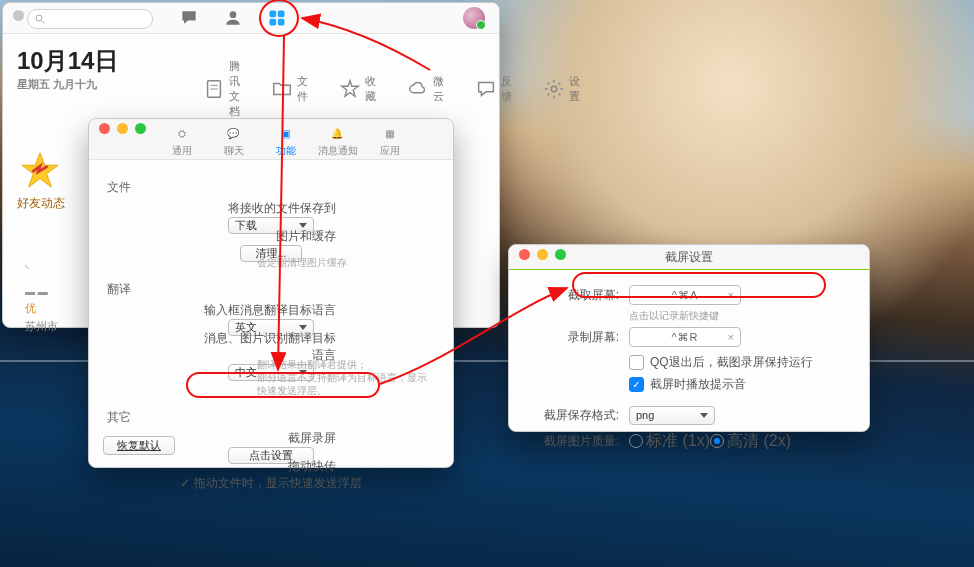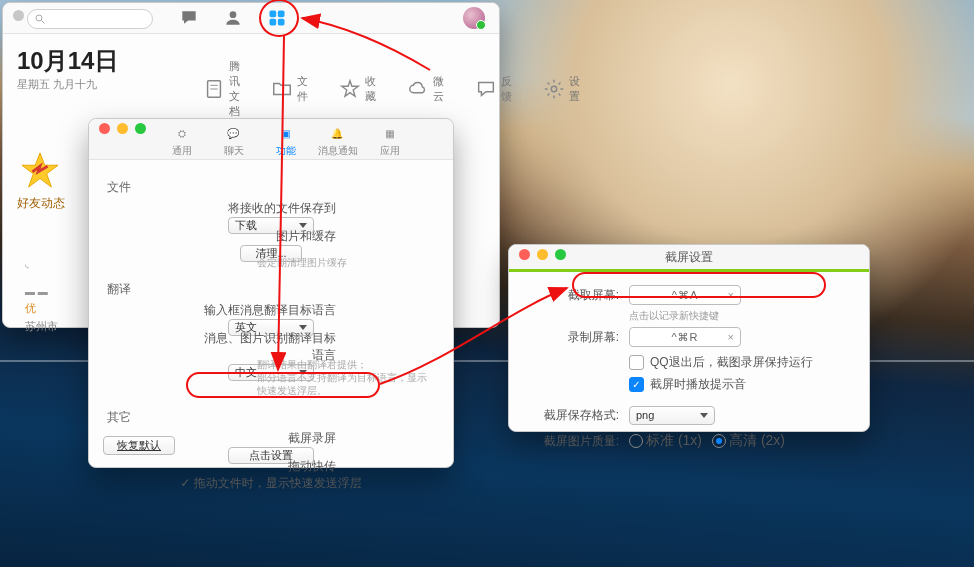--- a/index.html
+++ b/index.html
@@ -24,21 +24,21 @@
   .search{position:absolute;left:24px;top:6px;width:124px;height:18px;border:1px solid #d0d0d0;border-radius:10px;background:#fff;}
   .search svg{position:absolute;left:6px;top:3px;}
   .baricons{position:absolute;top:4px;left:175px;display:flex;gap:22px;align-items:center;color:#777;}
   .baricons .ic{width:22px;height:22px;display:flex;align-items:center;justify-content:center;}
   .avatar{position:absolute;right:14px;top:4px;width:22px;height:22px;border-radius:50%;background:radial-gradient(circle at 35% 35%,#eac0cf,#b05a8a);}
   .avatar:after{content:"";position:absolute;right:-1px;bottom:-1px;width:8px;height:8px;border-radius:50%;background:#2fbf3a;border:1.5px solid #fff;}
   .redcircle{position:absolute;border:2.2px solid #e11;border-radius:50%;pointer-events:none;}
   .redoval{position:absolute;border:2.2px solid #e11;border-radius:999px;pointer-events:none;}
   
   #datebig{position:absolute;left:14px;top:42px;font-size:24px;font-weight:600;color:#222;}
-  #datesub{position:absolute;left:14px;top:74px;font-size:11px;color:#888;}
+  #datesub{position:absolute;left:14px;top:74px;font-size:11px;color:#888;font-weight:bold;}
   .catrow{position:absolute;left:200px;top:56px;display:flex;gap:24px;}
   .cat{width:44px;display:flex;flex-direction:row;align-items:center;gap:4px;color:#777;font-size:11px;justify-content:flex-end;}
   .cat .box{width:24px;height:24px;display:flex;align-items:center;justify-content:center;color:#888;}
   
   .star{position:absolute;left:18px;top:148px;width:38px;height:38px;}
   #starlbl{position:absolute;left:14px;top:192px;font-size:12px;color:#a16207;}
   .sidedots{position:absolute;left:22px;top:254px;color:#999;font-size:10px;line-height:14px;}
   #u_lbl{position:absolute;left:22px;top:298px;font-size:11px;color:#d98b1c;}
   #city_lbl{position:absolute;left:22px;top:316px;font-size:11px;color:#888;}
 
@@ -56,21 +56,21 @@
   .sel,.btn{height:19px;border:1px solid #bcbcbc;border-radius:4px;background:linear-gradient(#fff,#f1f1f1);font-size:11px;padding:0 6px;display:flex;align-items:center;box-sizing:border-box;}
   .sel{width:86px;justify-content:space-between;}
   .sel:after{content:"";width:0;height:0;border-left:4px solid transparent;border-right:4px solid transparent;border-top:5px solid #555;border-bottom:5px solid transparent;margin-top:5px;}
   .btn{width:86px;justify-content:center;}
   .hint{font-size:10px;color:#aaa;margin-left:150px;line-height:13px;}
   .restore{position:absolute;left:14px;bottom:12px;text-decoration:underline;}
   .restore .btn{width:72px;}
 
   
   #sswin{left:508px;top:244px;width:360px;height:186px;}
-  .ssbar{height:24px;border-bottom:3px solid #84cc16;background:#f6f6f6;border-radius:8px 8px 0 0;display:flex;align-items:center;justify-content:center;font-size:12px;color:#555;}
+  .ssbar{height:24px;border-bottom:1px solid #84cc16;background:#f6f6f6;border-radius:8px 8px 0 0;display:flex;align-items:center;justify-content:center;font-size:12px;color:#555;}
   .ssbody{position:absolute;left:0;right:0;top:24px;bottom:0;padding:12px 18px;}
   .ssrow{display:flex;align-items:center;height:24px;margin:2px 0;}
   .ssrow .lab{width:92px;text-align:right;padding-right:10px;font-size:12px;color:#555;}
   .kbd{height:18px;border:1px solid #bcbcbc;border-radius:4px;background:#fff;width:110px;font-size:11px;display:flex;align-items:center;justify-content:center;color:#666;letter-spacing:1px;position:relative;}
   .kbd .x{position:absolute;right:5px;color:#999;}
   .tiny{font-size:10px;color:#999;margin-left:6px;}
   .sschk{display:flex;align-items:center;gap:6px;font-size:12px;color:#555;margin-left:102px;height:22px;}
   .cb{width:13px;height:13px;border:1px solid #aaa;border-radius:3px;display:flex;align-items:center;justify-content:center;background:#fff;}
   .cb.on{background:#0a84ff;border-color:#0a84ff;color:#fff;font-size:10px;}
   .radio{width:12px;height:12px;border:1px solid #888;border-radius:50%;display:inline-flex;align-items:center;justify-content:center;margin-right:3px;}
@@ -295,21 +295,21 @@
         <span>截屏时播放提示音</span>
       </div>
     <div class="ssrow" style="margin-top:8px">
         <div class="lab">截屏保存格式:</div>
         <div class="sel">
           <span>png</span>
         </div>
       </div>
     <div class="ssrow">
         <div class="lab">截屏图片质量:</div>
-      <span style="display:flex;align-items:center;gap:10px;font-size:14px;color:#555">
+      <span style="display:flex;align-items:center;gap:0;font-size:16px;color:#555">
         <span style="display:flex;align-items:center">
             <span class="radio"></span>
             <span>标准 (1x)</span>
           </span>
         <span style="display:flex;align-items:center">
             <span class="radio on"></span>
             <span>高清 (2x)</span>
           </span>
       </span>
     </div>

